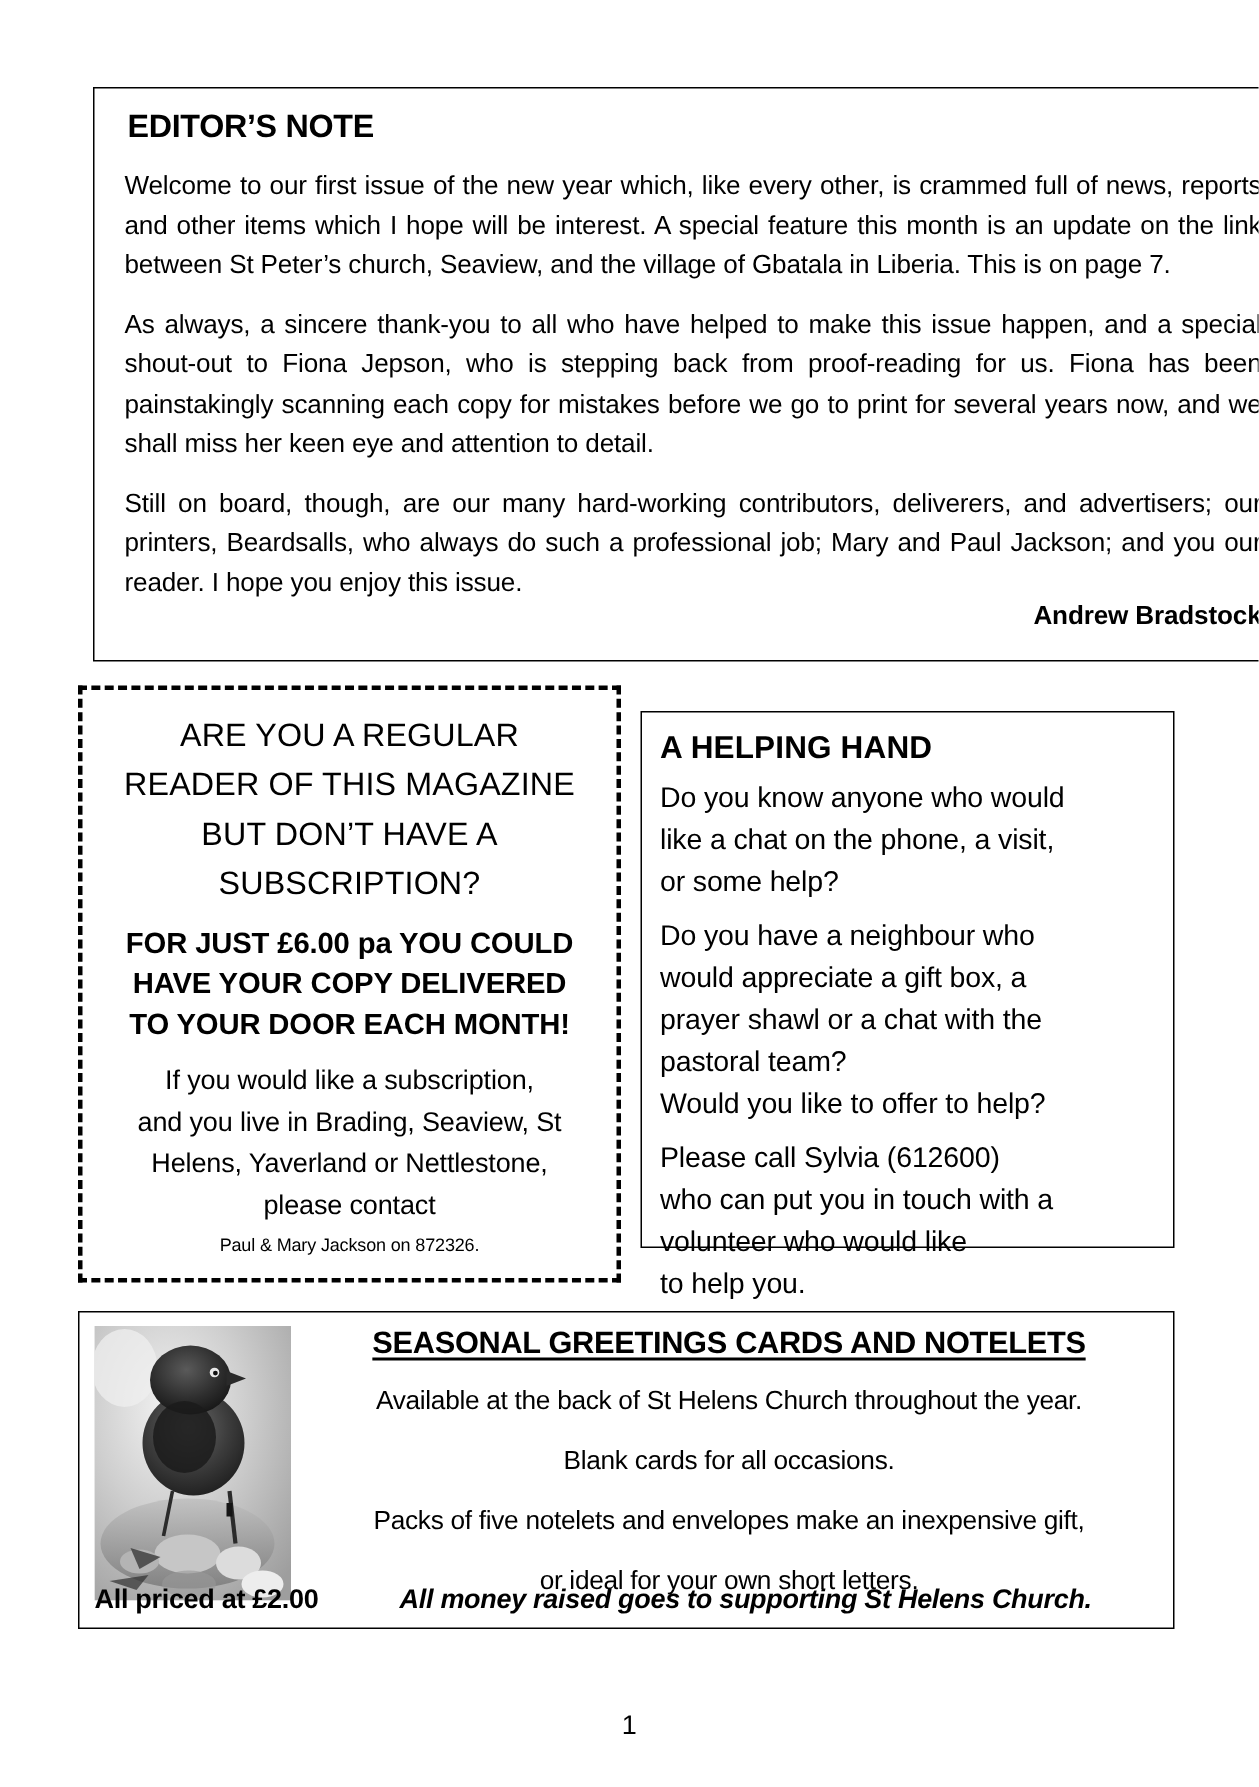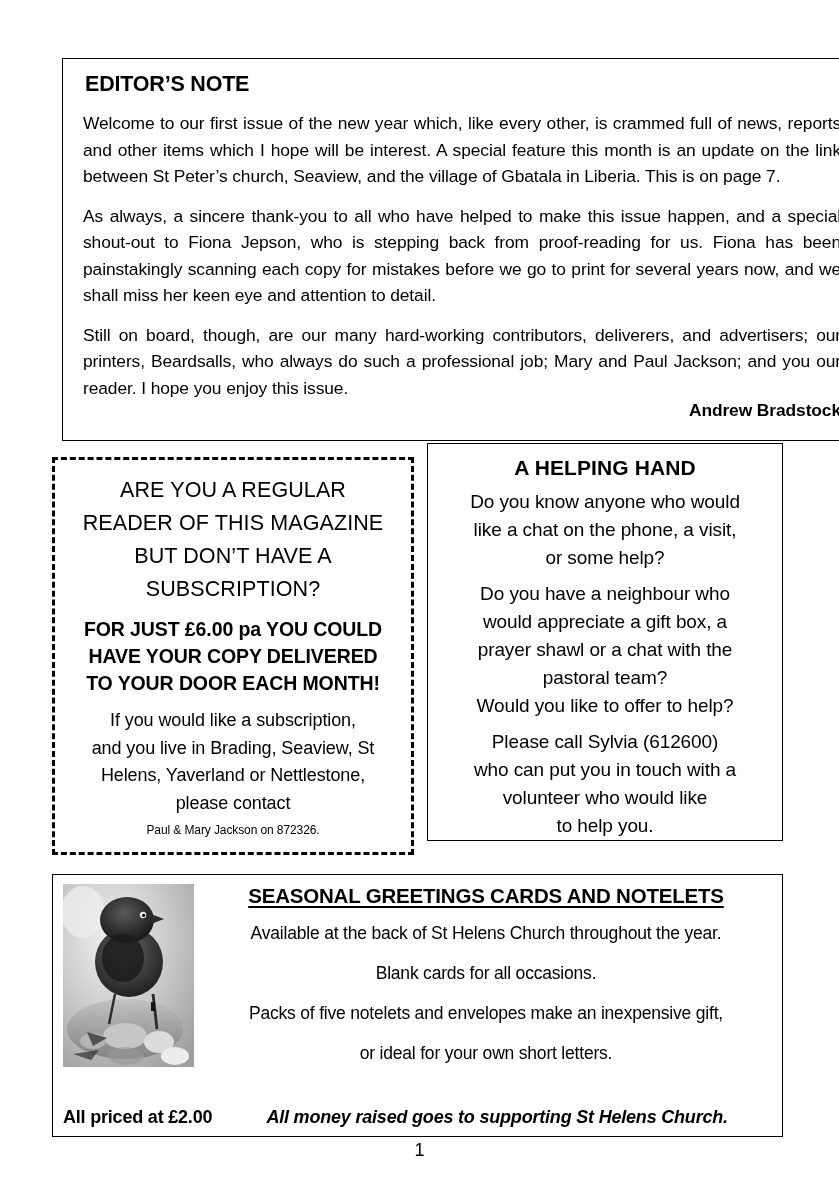--- a/index.html
+++ b/index.html
@@ -83,27 +83,27 @@
     font-size: 12px;
     font-weight: normal;
     line-height: 27.5px;
     letter-spacing: -0.1px;
   }
 
   
   #helping-hand-box {
     position: absolute;
     left: 427px;
-    top: 443px;
+    top: 474px;
     width: 356px;
-    height: 398px;
+    height: 358px;
     border: 1.6px solid #000;
     box-sizing: border-box;
     padding: 12px 12px 8px 12px;
-    text-align: center;
+    text-align: left;
   }
   #helping-hand-title {
     font-size: 21px;
     font-weight: bold;
     margin-bottom: 8px;
     letter-spacing: 0.1px;
   }
   .hh-para {
     font-size: 19px;
     line-height: 28px;
@@ -111,21 +111,21 @@
     letter-spacing: -0.1px;
   }
   .hh-para.tight { margin-bottom: 0; }
 
   
   #seasonal-ad-box {
     position: absolute;
     left: 52px;
     top: 874px;
     width: 731px;
-    height: 263px;
+    height: 212px;
     border: 1.6px solid #000;
     box-sizing: border-box;
     padding: 7px 8px 6px 8px;
   }
   #seasonal-ad-inner {
     display: flex;
     height: 100%;
     align-items: flex-start;
   }
   #robin-photo {

